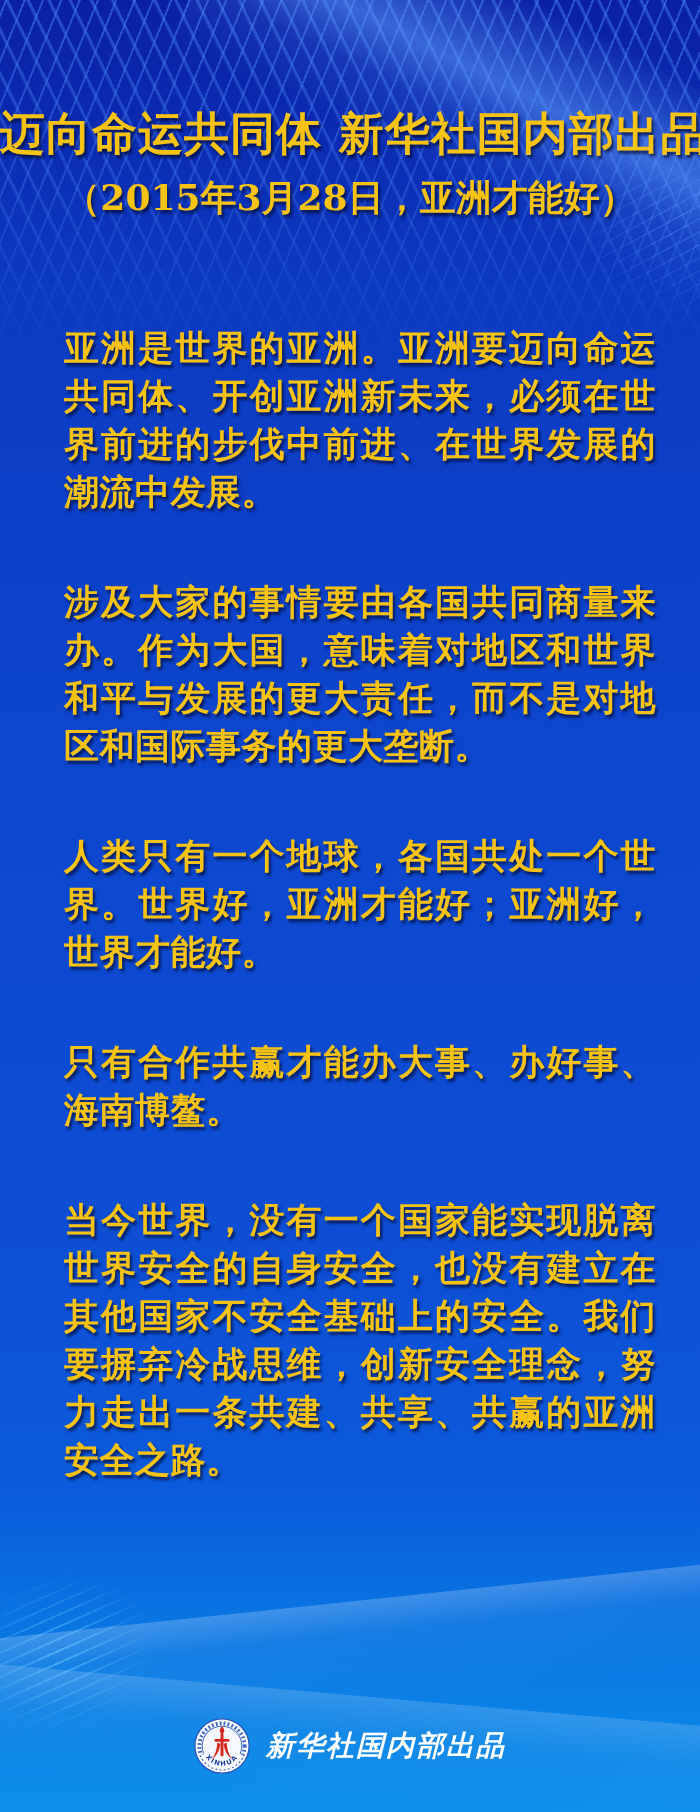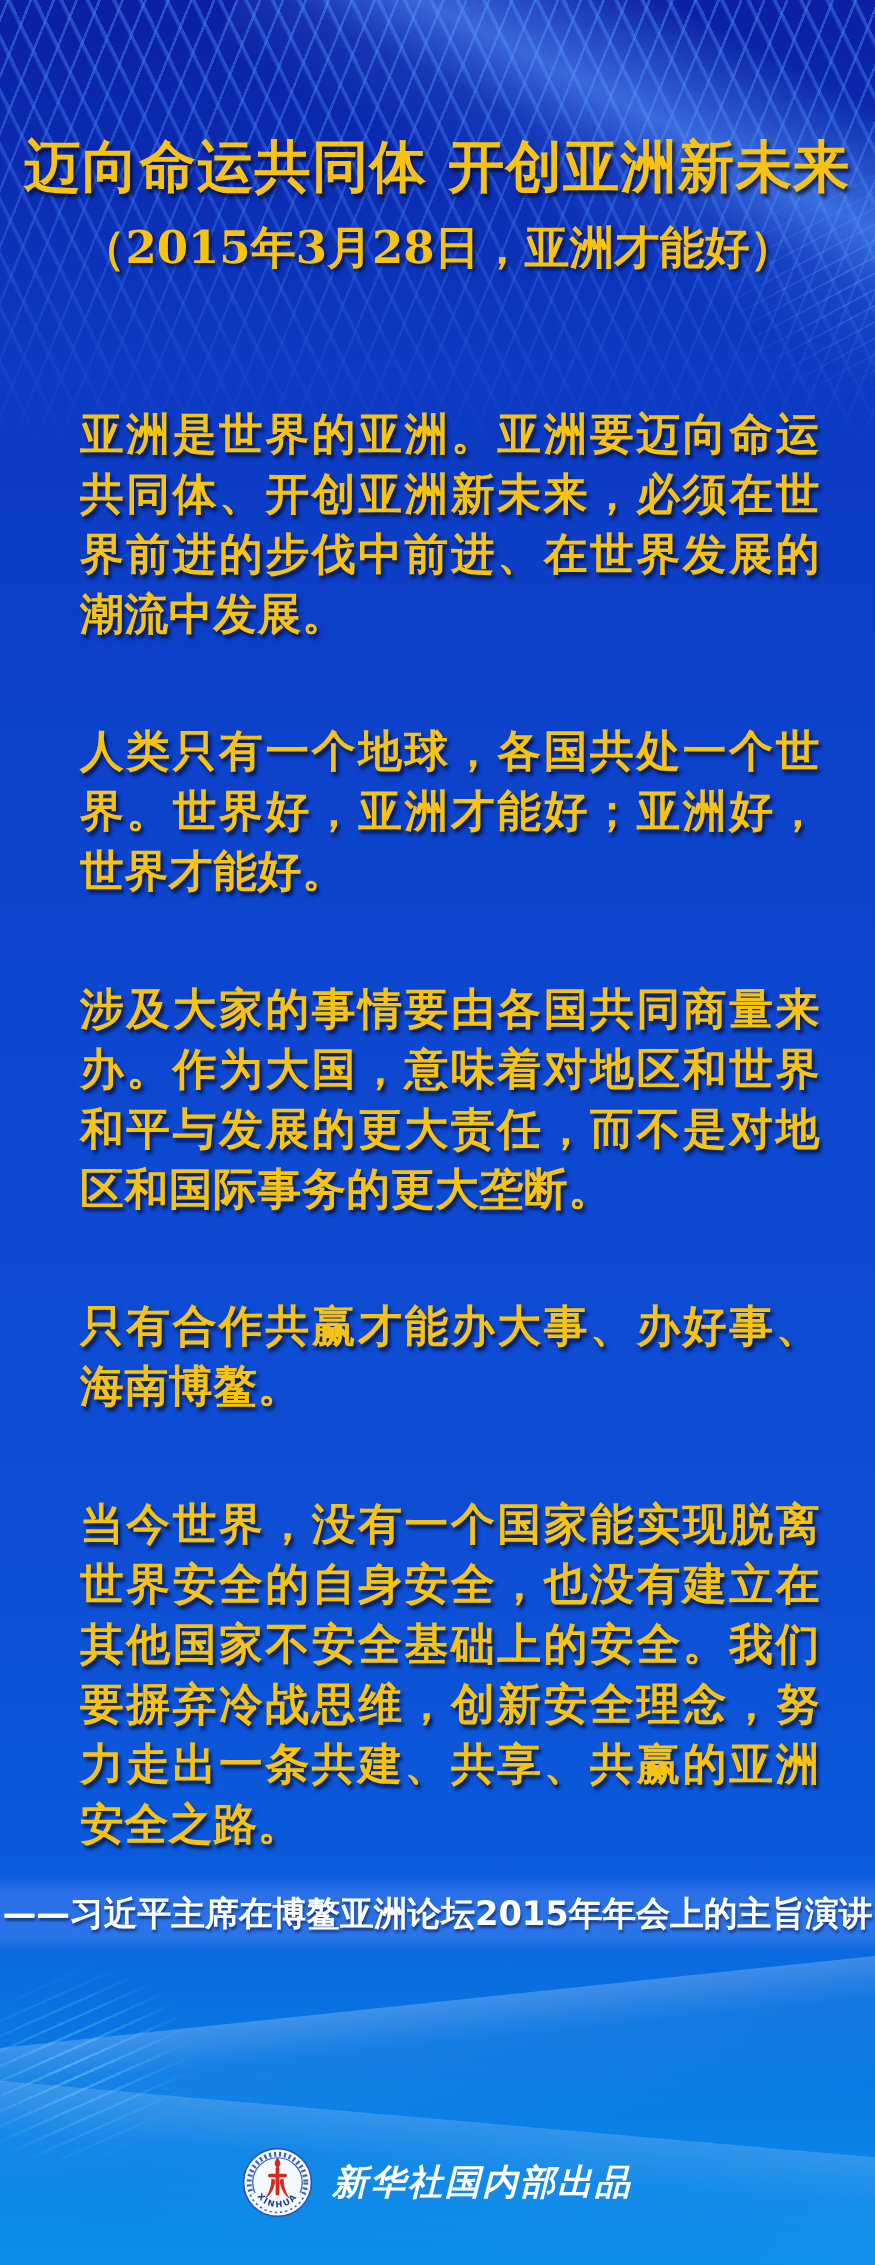--- a/index.html
+++ b/index.html
@@ -114,34 +114,31 @@
 
 <div class="poster">
 
   <div class="mesh"></div>
   <div class="beam-top-right"></div>
   <div class="fan-right"></div>
   <div class="fold-1"></div>
   <div class="fold-2"></div>
   <div class="streaks-bottom-left"></div>
 
-  <h1 class="title">迈向命运共同体 开创亚洲新未来</h1>
+  <h1 class="title">迈向命运共同体 新华社国内部出品</h1>
   <div class="subtitle">（2015年3月28日，亚洲才能好）</div>
 
   <main class="quotes">
       <p class="quote">亚洲是世界的亚洲。亚洲要迈向命运共同体、开创亚洲新未来，必须在世界前进的步伐中前进、在世界发展的潮流中发展。</p>
+      <p class="quote">涉及大家的事情要由各国共同商量来办。作为大国，意味着对地区和世界和平与发展的更大责任，而不是对地区和国际事务的更大垄断。</p>
       <p class="quote">人类只有一个地球，各国共处一个世界。世界好，亚洲才能好；亚洲好，世界才能好。</p>
-      <p class="quote">涉及大家的事情要由各国共同商量来办。作为大国，意味着对地区和世界和平与发展的更大责任，而不是对地区和国际事务的更大垄断。</p>
       <p class="quote">只有合作共赢才能办大事、办好事、海南博鳌。</p>
       <p class="quote">当今世界，没有一个国家能实现脱离世界安全的自身安全，也没有建立在其他国家不安全基础上的安全。我们要摒弃冷战思维，创新安全理念，努力走出一条共建、共享、共赢的亚洲安全之路。</p>
     </main>
 
-  <div class="attribution-band">
-    <div class="attribution-text">——习近平主席在博鳌亚洲论坛2015年年会上的主旨演讲</div>
-  </div>
 
   <footer class="footer">
     <svg class="logo" viewBox="0 0 52 52" xmlns="http://www.w3.org/2000/svg">
       <circle cx="26" cy="26" r="25.2" fill="#f5f8fc" stroke="#2a55b8" stroke-width="1.2"></circle>
       <circle cx="26" cy="26" r="21" fill="none" stroke="#3a63c0" stroke-width="3.6" stroke-dasharray="1.6 2.1"></circle>
       <circle cx="26" cy="26" r="18.4" fill="none" stroke="#3a63c0" stroke-width="0.9"></circle>
       <g fill="#d5281e">
         <path d="M26 7.5 c2.4 3.2 3.2 5.2 0 8 c-3.2 -2.8 -2.4 -4.8 0 -8 z"></path>
         <rect x="24.6" y="14.5" width="2.8" height="21" rx="1.2"></rect>
         <rect x="19" y="19.5" width="14" height="2.6" rx="1.2"></rect>

